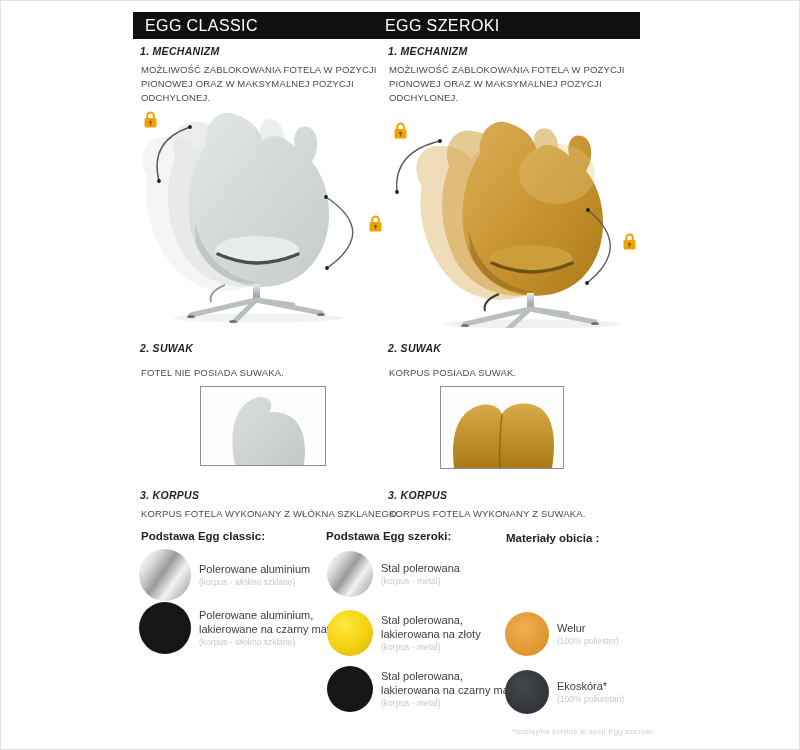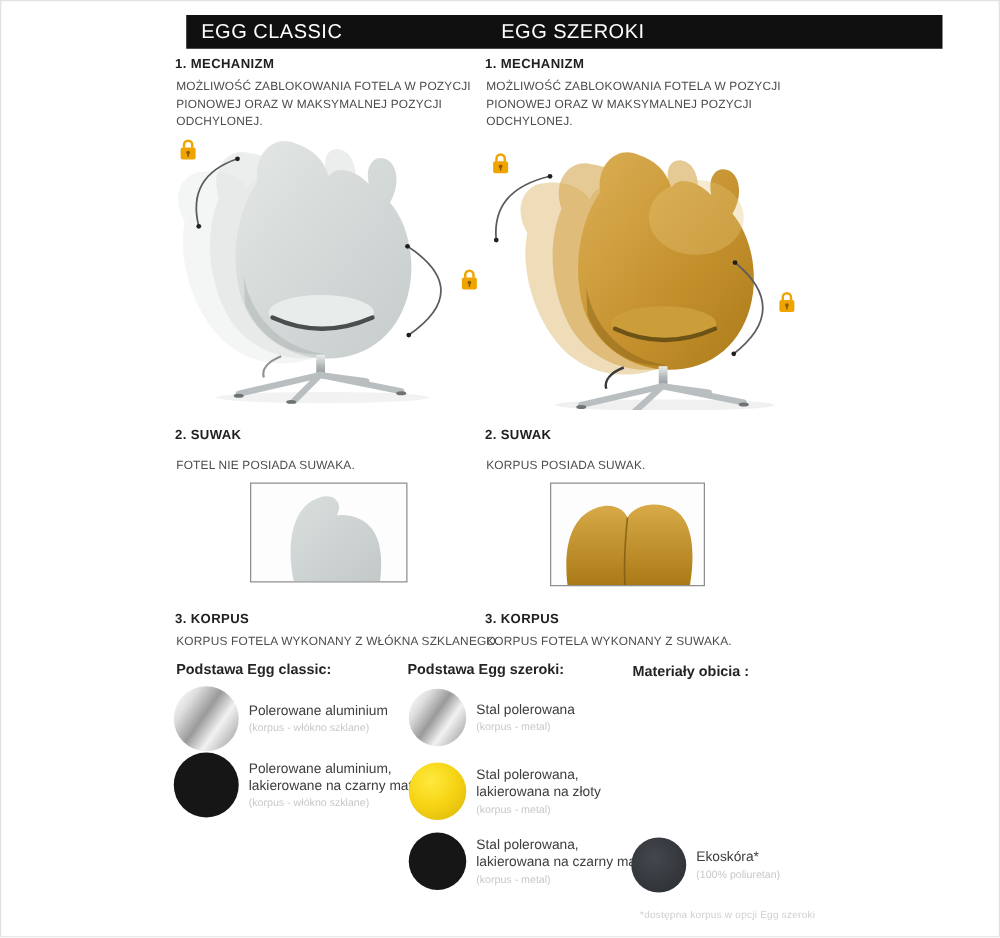--- a/index.html
+++ b/index.html
@@ -5,30 +5,30 @@
   * { margin:0; padding:0; box-sizing:border-box; }
   html,body { background:#fff; }
   body { font-family:"Liberation Sans", sans-serif; }
   #canvas {
     position:relative; width:800px; height:750px; background:#ffffff;
     overflow:hidden; box-shadow: inset 0 0 0 1px #e2e2e2;
   }
   .abs { position:absolute; }
 
   
-  .header-bar { left:133px; top:12px; width:605px; height:27px; background:#101010;margin-left:16px; }
+  .header-bar { left:133px; top:12px; width:507px; height:27px; background:#101010; }
   .header-title {
     position:absolute; top:50%; transform:translateY(-50%);
     color:#fff; font-size:16px; font-weight:500; letter-spacing:.4px; white-space:nowrap;
   }
   .ht-classic { left:12px; }
   .ht-szeroki { left:252px; }
 
   
-  .sec-h { font-size:10.5px; font-weight:700; color:#1f1f1f; letter-spacing:.3px; white-space:nowrap; }
+  .sec-h { font-size:10.5px; font-weight:700; color:#1f1f1f; letter-spacing:.3px; white-space:nowrap;font-style:italic; }
   .sec-t { font-size:9.5px; color:#4b4b4b; line-height:1.45; letter-spacing:.15px; white-space:pre-line; }
 
   
   .photo-frame { border:1px solid #8f8f8f; background:#fdfdfd; }
   .photo-frame svg { display:block; }
 
   
   .mat-h { font-size:11.5px; font-weight:700; color:#242424; white-space:nowrap; }
   .mat-row { display:flex; align-items:center; gap:8px; }
   .sw { border-radius:50%; flex:none; }
@@ -258,20 +258,27 @@
   <div class="abs mat-row" style="left:327px;top:666px">
     <span class="sw sw-46 sw-black"></span>
     <div>
       <div class="mat-label">Stal polerowana,
 lakierowana na czarny mat</div>
       <div class="mat-sub">(korpus - metal)</div>
     </div>
   </div>
 
   <div class="abs mat-h" style="left:506px;top:532px">Materiały obicia :</div>
+  <div class="abs mat-row" style="left:505px;top:612px">
+    <span class="sw sw-44 sw-orange"></span>
+    <div>
+      <div class="mat-label">Welur</div>
+      <div class="mat-sub">(100% poliester)</div>
+    </div>
+  </div>
   <div class="abs mat-row" style="left:505px;top:670px">
     <span class="sw sw-44 sw-eco"></span>
     <div>
       <div class="mat-label">Ekoskóra*</div>
       <div class="mat-sub">(100% poliuretan)</div>
     </div>
   </div>
 
   <div class="abs footnote" style="left:512px;top:727px">*dostępna korpus w opcji Egg szeroki</div>
 

